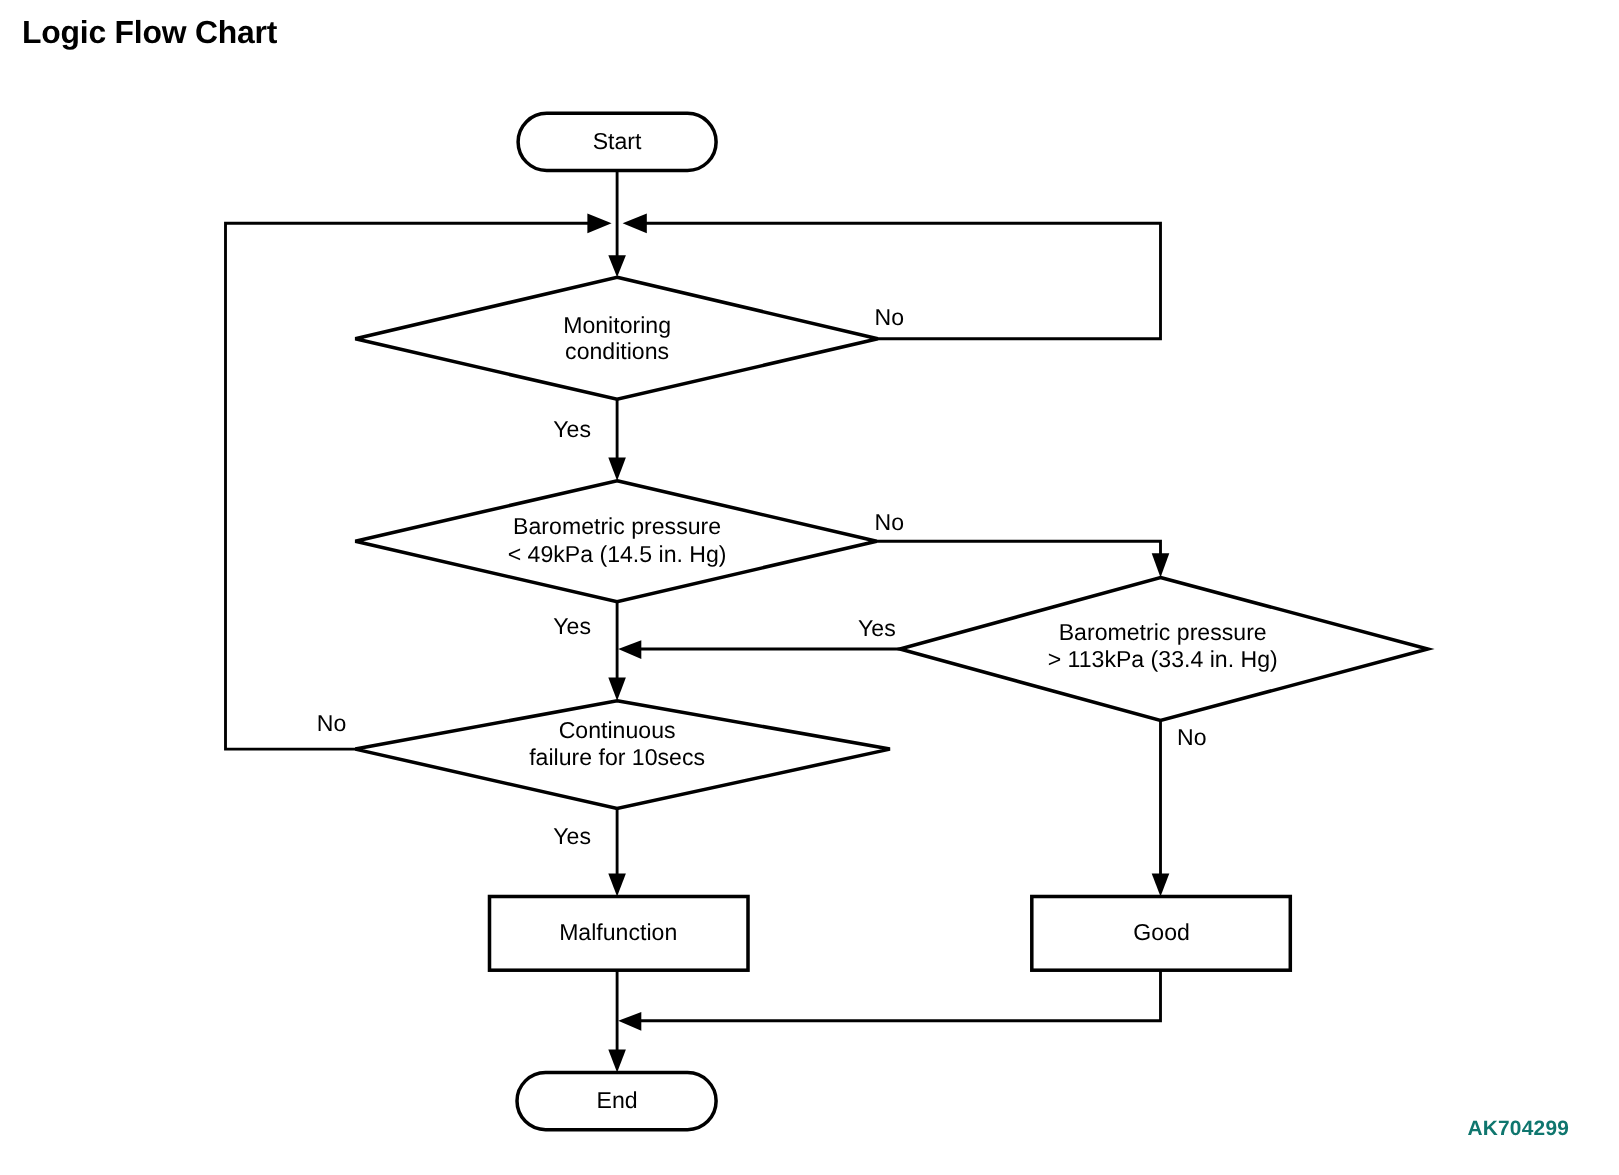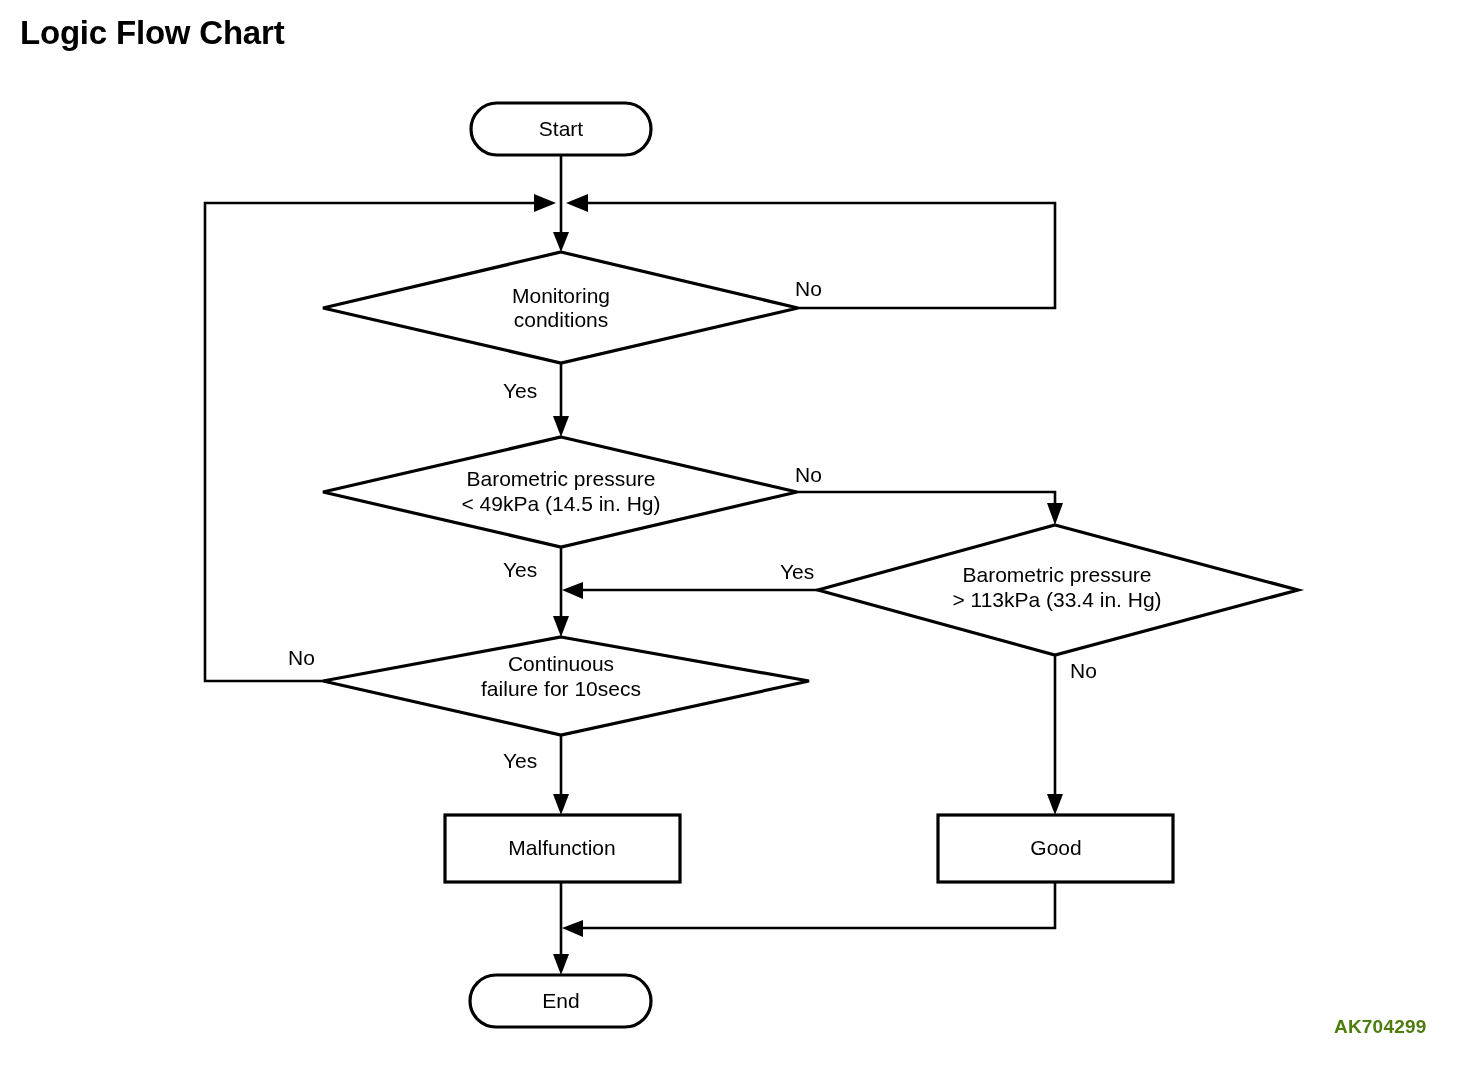--- a/index.html
+++ b/index.html
@@ -11,32 +11,32 @@
     width: 1472px;
     height: 1068px;
     font-family: "Liberation Sans", sans-serif;
     position: relative;
     overflow: hidden;
   }
   #page-title {
     position: absolute;
     left: 20px;
     top: 14px;
-    font-size: 33px;
+    font-size: 29px;
     font-weight: bold;
     color: #000000;
     letter-spacing: -0.2px;
   }
   #figure-code {
     position: absolute;
     left: 1334px;
     top: 1016px;
     font-size: 19px;
     font-weight: bold;
-    color: #4d7c0f;
+    color: #0f766e;
     letter-spacing: 0.2px;
   }
   #flowchart-svg {
     position: absolute;
     left: 0;
     top: 0;
   }
   .node-shape {
     fill: #ffffff;
     stroke: #000000;

